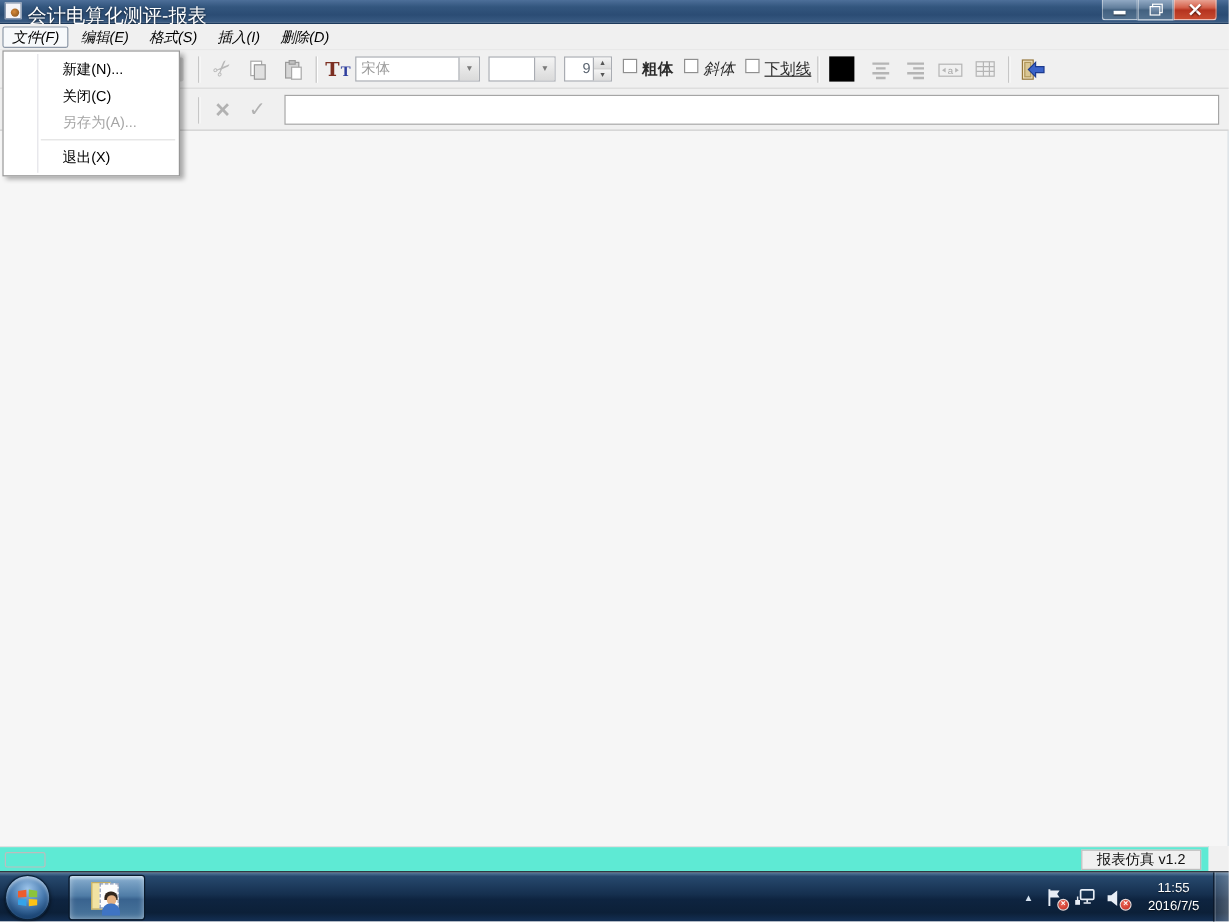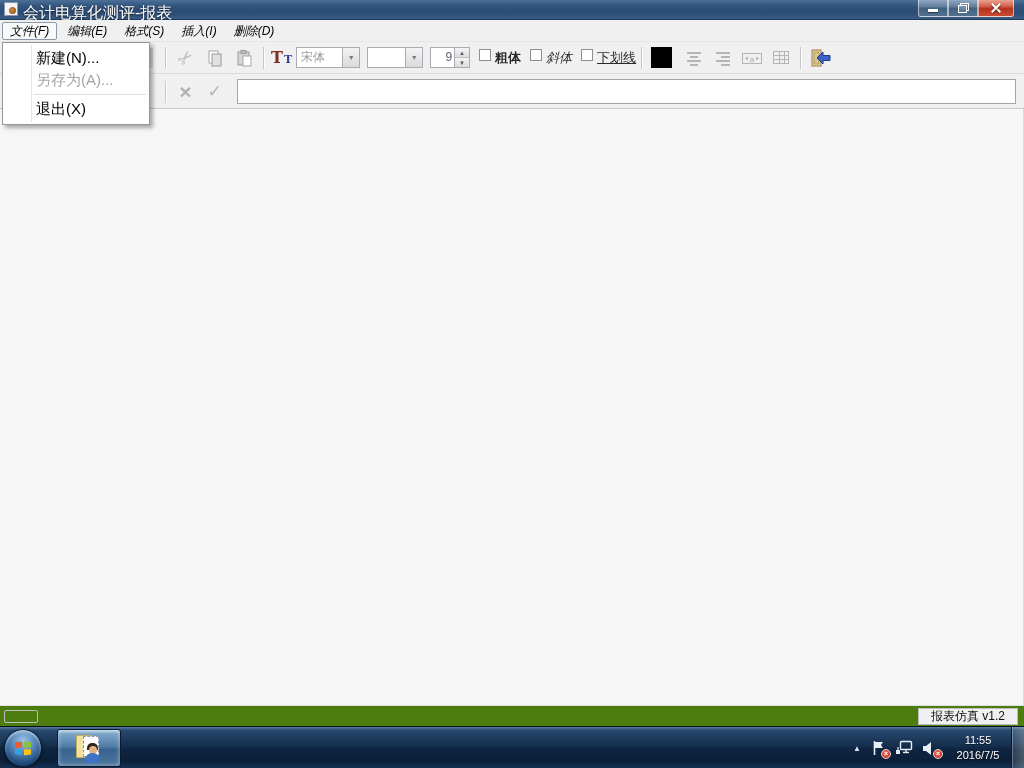--- a/index.html
+++ b/index.html
@@ -50,21 +50,21 @@
   .tb-btn { width:27px; height:25px; display:flex; align-items:center; justify-content:center; margin:0 1px; flex:0 0 auto; }
   .ico-cut { font-size:18px; color:#b9b9b9; transform:rotate(-45deg); }
   .tr-icon { display:flex; align-items:flex-end; margin:0 4px 0 2px; flex:0 0 auto; }
   .tr-icon .t1 { font-family:"DejaVu Serif","Liberation Serif",serif; font-weight:bold; font-size:16px; color:#7c2f22; line-height:16px; }
   .tr-icon .t2 { font-family:"DejaVu Serif","Liberation Serif",serif; font-weight:bold; font-size:11px; color:#2f3f9e; line-height:13px; margin-left:1px; }
   .combo { height:21px; background:#fff; border:1px solid #a9acb2; display:flex; align-items:center; flex:0 0 auto; }
   .combo .val { flex:1; padding-left:4px; font-size:12px; color:#9a9a9a; overflow:hidden; white-space:nowrap; }
   .combo .dd { width:17px; height:100%; border-left:1px solid #a9acb2;
     background:linear-gradient(180deg,#f4f4f4,#dadada); display:flex; align-items:center; justify-content:center;
     font-size:7px; color:#7a7a7a; }
-  .combo.font { width:64px; margin-right:7px; }
+  .combo.font { width:104px; margin-right:7px; }
   .combo.size { width:56px; margin-right:7px; }
   .spin { width:40px; height:21px; background:#fff; border:1px solid #a9acb2; display:flex; flex:0 0 auto; }
   .spin .val { flex:1; font-size:12px; color:#5a6470; text-align:right; line-height:19px; padding-right:2px; }
   .spin .btns { width:15px; display:flex; flex-direction:column; border-left:1px solid #a9acb2; }
   .spin .btns span { flex:1; background:linear-gradient(#f5f5f5,#dcdcdc); font-size:6px; color:#555;
     display:flex; align-items:center; justify-content:center; }
   .spin .btns span:first-child { border-bottom:1px solid #c0c0c0; }
   .chk { display:flex; align-items:flex-start; margin-left:9px; flex:0 0 auto; }
   .chk .box { width:12px; height:12px; background:#fff; border:1px solid #8f8f8f; }
   .chk .lbl { margin-left:4px; font-size:13px; color:#2b2b2b; white-space:nowrap; }
@@ -78,21 +78,21 @@
   .toolbar2 { position:absolute; top:75px; left:0; right:0; height:34px; background:#f0f0f0;
     border-bottom:1px solid #c9c9c9; display:flex; align-items:center; }
   .fx-cancel { font-size:21px; font-weight:bold; color:#b2b2b2; }
   .fx-ok { font-size:17px; font-weight:bold; color:#b2b2b2; }
   .fx-input { flex:1; height:25px; margin:0 8px 0 8px; border:1px solid #a5a5a5; background:#fff;
     font-size:12px; padding:0 5px; font-family:inherit; }
 
   
   .workarea { position:absolute; top:109px; left:0; width:1024px; height:596px; background:#f6f6f6;
     border-right:1px solid #d4dbe2; }
-  .statusbar { position:absolute; top:705px; left:0; right:0; height:21px; background:#4d7c0f;
+  .statusbar { position:absolute; top:705px; left:0; right:17px; height:21px; background:#5eead4;
     border-top:1px solid #e0e0e0; }
   .st-left { position:absolute; left:4px; top:4px; width:34px; height:13px;
     border:1px solid #bdbdbd; border-radius:2px; }
   .st-right { position:absolute; right:6px; top:2px; width:100px; height:17px; border:1px solid #bdbdbd;
     font-size:12px; color:#111; text-align:center; line-height:15px; background:#f0f0f0; white-space:nowrap; }
 
   
   .taskbar { position:absolute; top:726px; left:0; right:0; height:42px;
     background:linear-gradient(180deg,#5a7c9f 0%,#27496e 8%,#152f4e 45%,#0e2440 55%,#0c2038 82%,#143055 100%);
     border-top:1px solid #060f1c; }
@@ -120,21 +120,21 @@
     text-shadow:0 1px 1px rgba(0,0,0,.6); }
   .showdesk { position:absolute; right:0; top:0; width:13px; height:42px;
     background:linear-gradient(90deg, rgba(255,255,255,.12), rgba(255,255,255,.26));
     border-left:1px solid #0a1729; box-shadow:inset 1px 0 0 rgba(255,255,255,.3); }
 
   
   .filemenu { position:absolute; left:2px; top:42px; width:148px; background:#fff;
     border:1px solid #979797; box-shadow:3px 3px 4px rgba(0,0,0,.32); padding:4px 1px; z-index:50; }
   .filemenu .gutter { position:absolute; left:28px; top:2px; bottom:2px; width:1px;
     background:#e3e3e8; box-shadow:1px 0 0 #fff; }
-  .fm-item { height:22px; line-height:22px; padding-left:32px; font-size:15px; color:#000; white-space:nowrap; }
+  .fm-item { height:22px; line-height:22px; padding-left:48px; font-size:12px; color:#000; white-space:nowrap; }
   .fm-item.disabled { color:#a5a5a5; }
   .fm-sep { height:1px; background:#e0e0e0; box-shadow:0 1px 0 #fff; margin:3px 2px 3px 30px; }
 </style>
 </head>
 <body>
 
 <div class="screen">
 
   <div class="titlebar">
     <span class="app-ico"></span>
@@ -326,18 +326,19 @@
         <div>11:55</div>
         <div>2016/7/5</div>
       </div>
     </div>
     <span class="showdesk"></span>
   </div>
 
   <div class="filemenu">
     <span class="gutter"></span>
     <div class="fm-item">新建(N)...</div>
+    <div class="fm-item">关闭(C)</div>
     <div class="fm-item disabled">另存为(A)...</div>
     <div class="fm-sep"></div>
     <div class="fm-item">退出(X)</div>
   </div>
 
 </div>
 
 </body></html>

